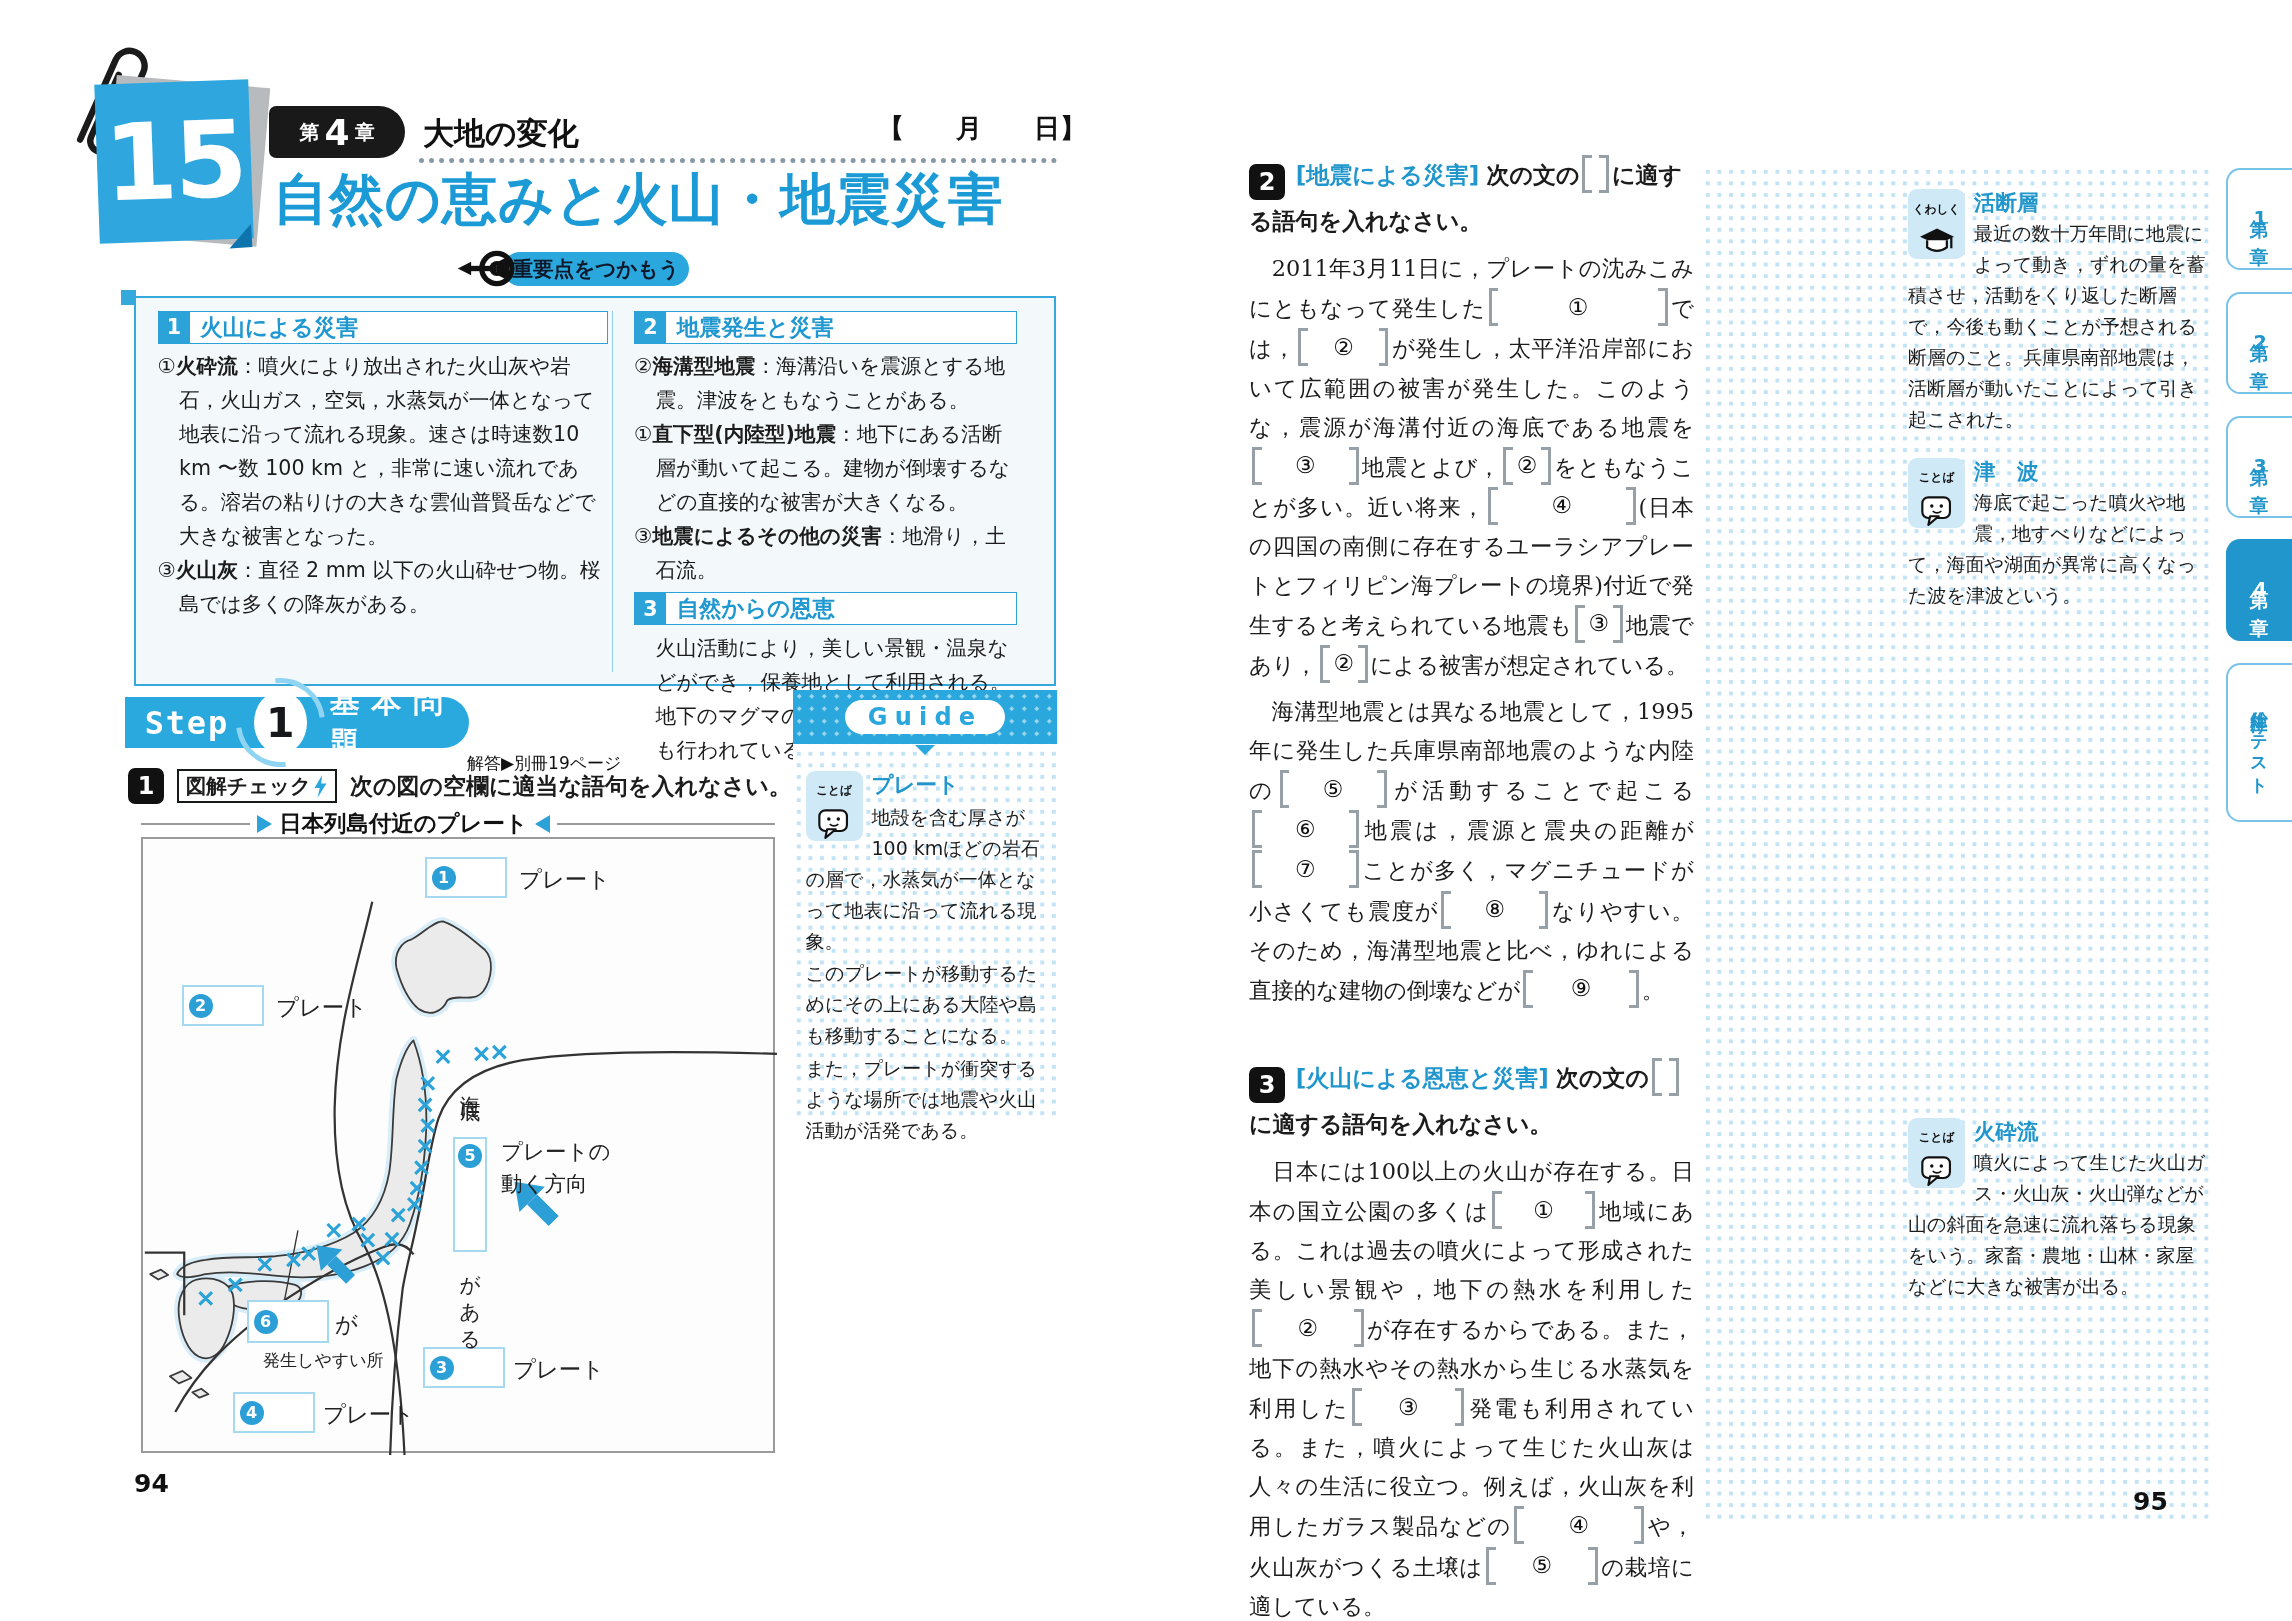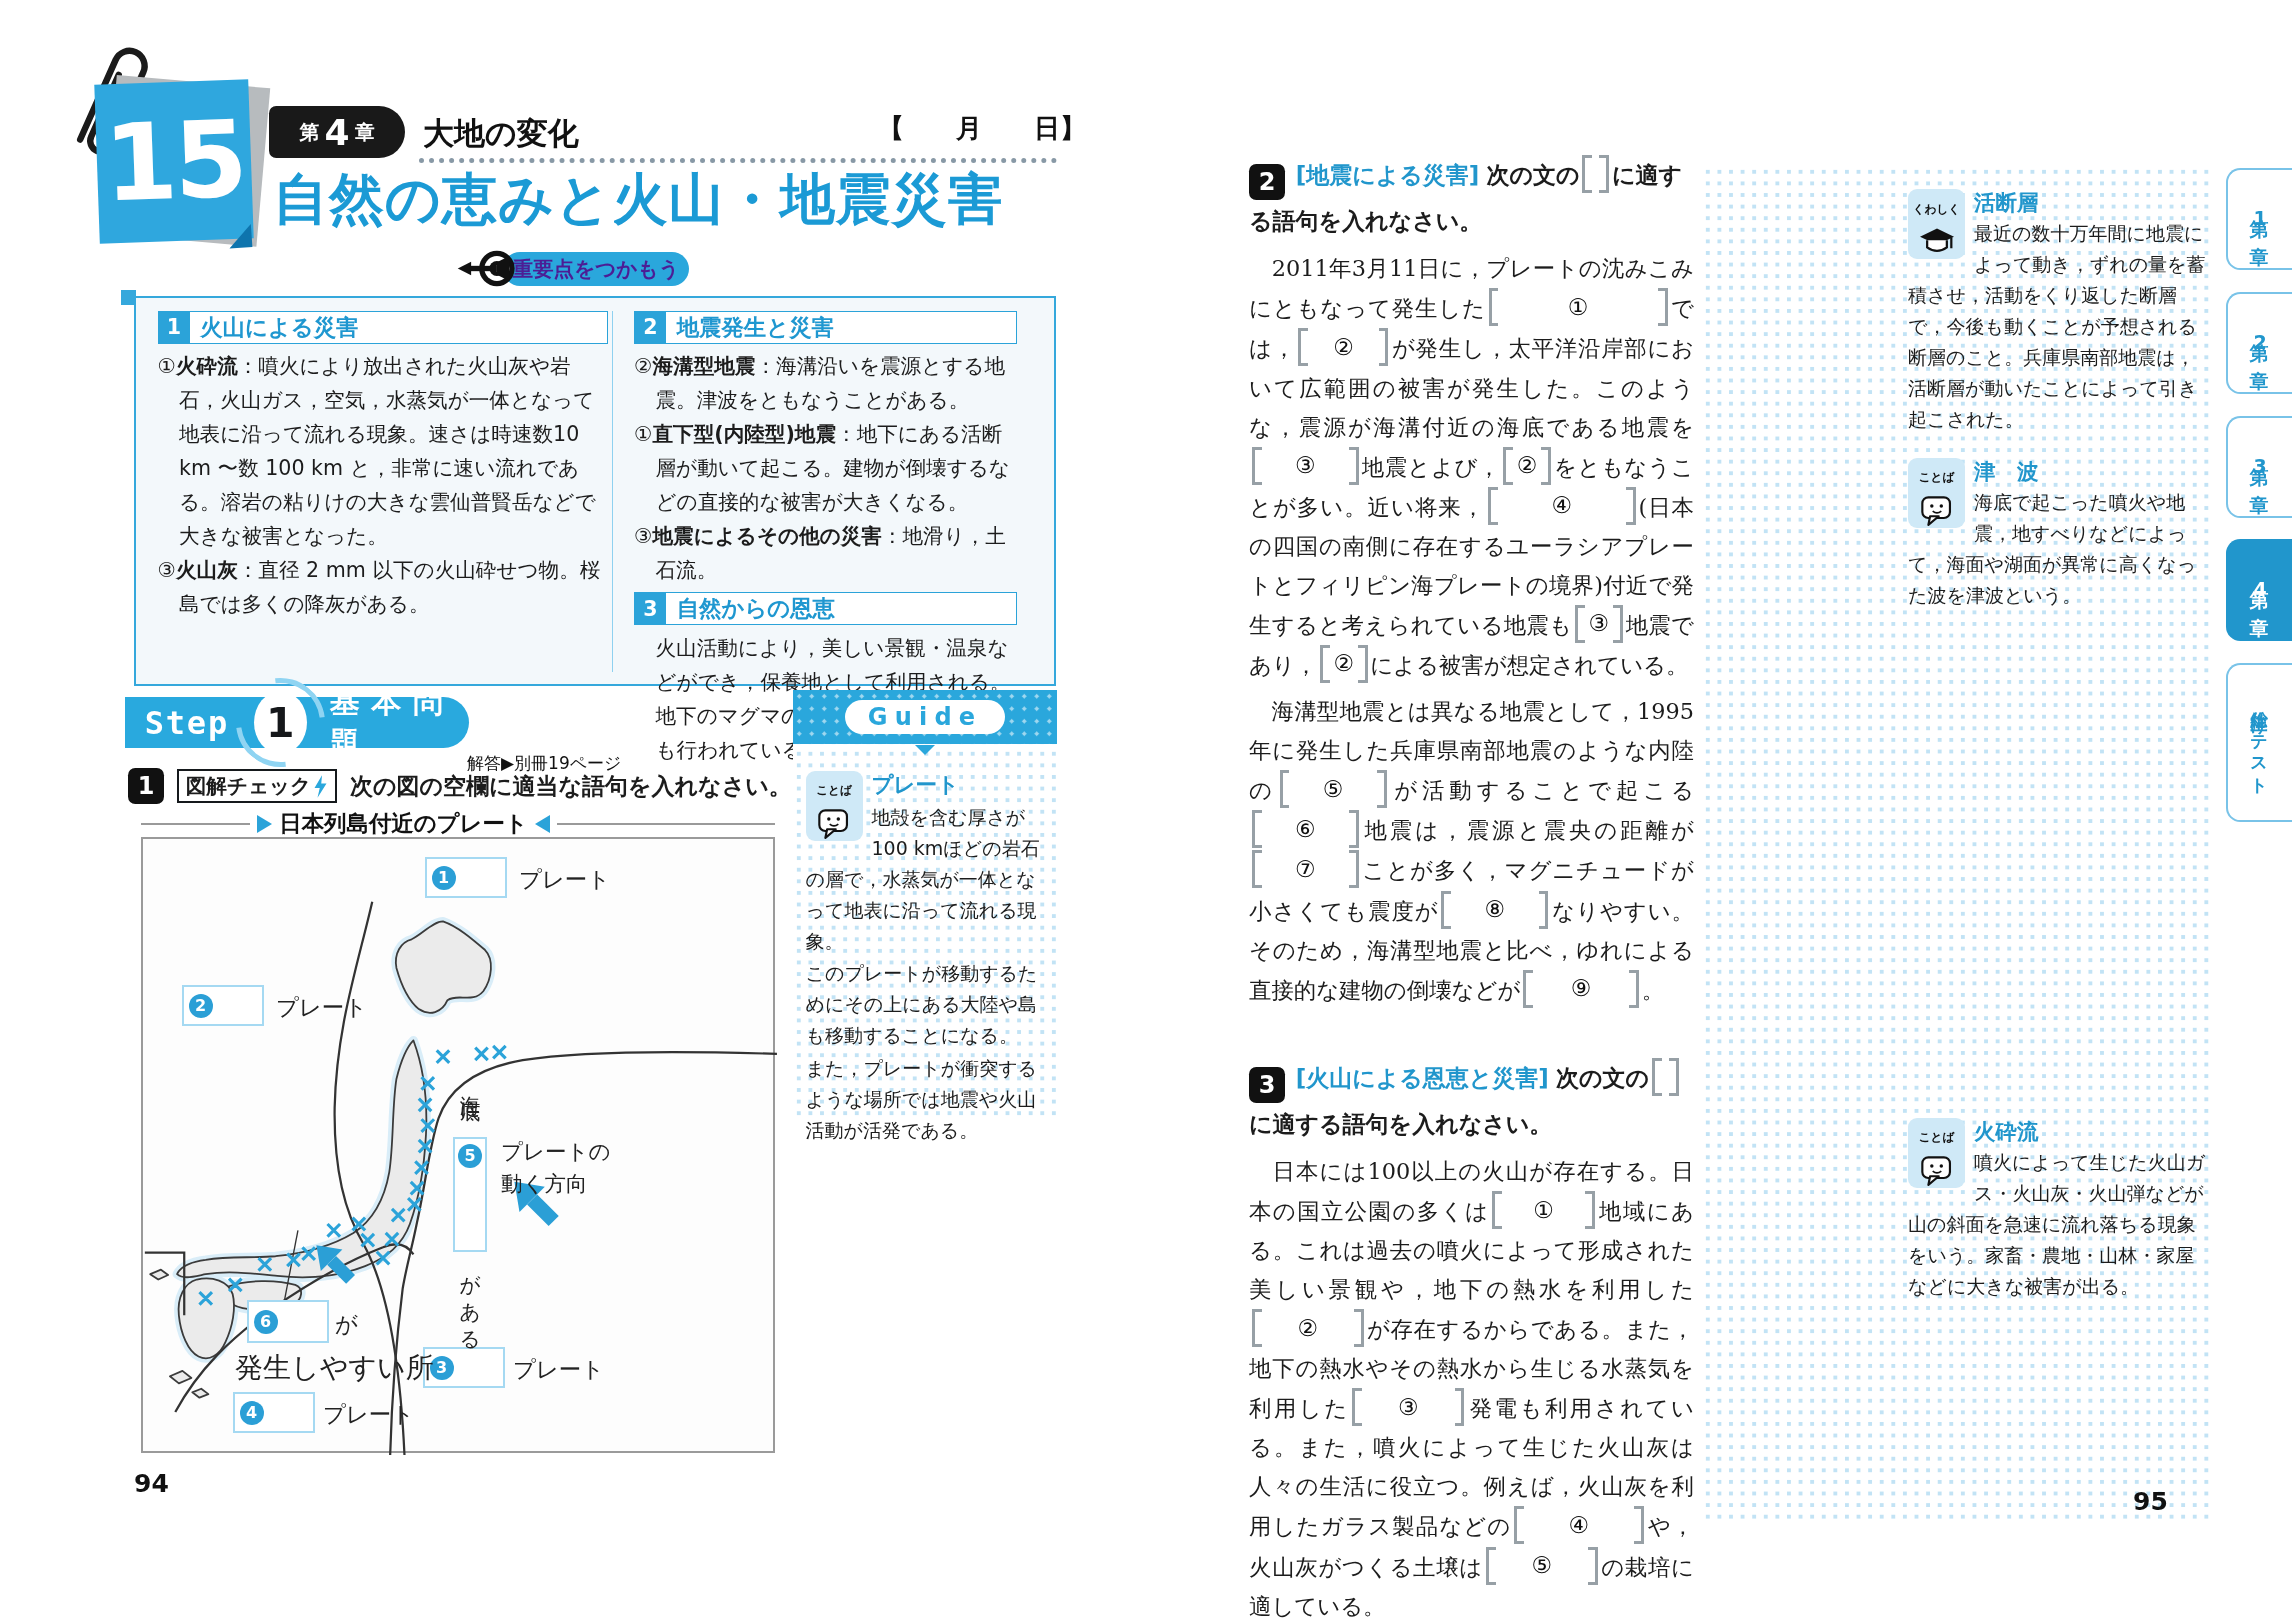--- a/index.html
+++ b/index.html
@@ -23,21 +23,21 @@
                    justify-content:center; gap:5.4px; }
   .chapter-badge .small { font-size:19.7px; font-weight:bold; }
   .chapter-badge .big   { font-size:36px; font-weight:bold; }
   .chapter-title { left:423px; top:113px; font-size:31px; font-weight:bold; color:#111; }
   .dotted-rule { left:419px; top:158px; width:638px; border-top:5.4px dotted #8899a6; }
   .date-label { left:878px; top:111px; font-size:26px; color:#111; font-weight:bold; }
   .main-title { left:273px; top:163px; font-size:55px; font-weight:bold; color:#1b9ad5; letter-spacing:0.9px; }
 
   
   .keypoint-pill { left:503px; top:252px; width:186px; height:34px; background:#2aa7dc; border-radius:17px;
-                   color:#4c1d95; font-size:20.6px; font-weight:bold; display:flex; align-items:center;
+                   color:#0f172a; font-size:20.6px; font-weight:bold; display:flex; align-items:center;
                    justify-content:center; }
   .dart-icon { position:absolute; left:-47px; top:-5.4px; }
 
   
   .summary-box { left:134px; top:296px; width:922px; height:390px; border:2.7px solid #35a8dc;
                  background:#f3f8fb; padding:10.7px 21.5px; }
   .notch { position:absolute; left:-15px; top:-8px; width:15px; height:15px; background:#35a8dc; }
   .sum-col-left  { position:absolute; left:21.5px;  top:12.5px; width:450px; }
   .sum-col-right { position:absolute; left:498px; top:12.5px; width:383px; }
   .sum-divider   { position:absolute; left:476px; top:12.5px; bottom:12.5px; border-left:1.8px solid #8ed1f0; }
@@ -304,21 +304,21 @@
     <span class="map-label vert" style="left:313px; top:240px; font-size:20.6px;">海底に</span>
     <div class="ans-box" style="left:310px; top:298px; width:34px; height:115px;">
       <span class="ans-cnum topc">5</span>
       </div>
     <span class="map-label vert" style="left:313px; top:421px; font-size:20.6px;">がある</span>
 
     <div class="ans-box" style="left:104px; top:461px; width:82px; height:43px;">
       <span class="ans-cnum">6</span>
       </div>
     <span class="map-label" style="left:192px; top:470px;">が</span>
-    <span class="map-label" style="left:92px; top:510px; font-size:28px;">発生しやすい所</span>
+    <span class="map-label" style="left:120px; top:510px; font-size:17px;">発生しやすい所</span>
 
     <div class="map-label" style="left:358px; top:297px; font-size:21.5px; line-height:32px;">
       <span style="display:block;">プレートの</span>
       <span style="display:block;">動く方向</span>
     </div>
   </div>
 
   <div class="abs guide-panel dotbg">
     <div class="guide-band">
       <span class="guide-pill">Guide</span>

